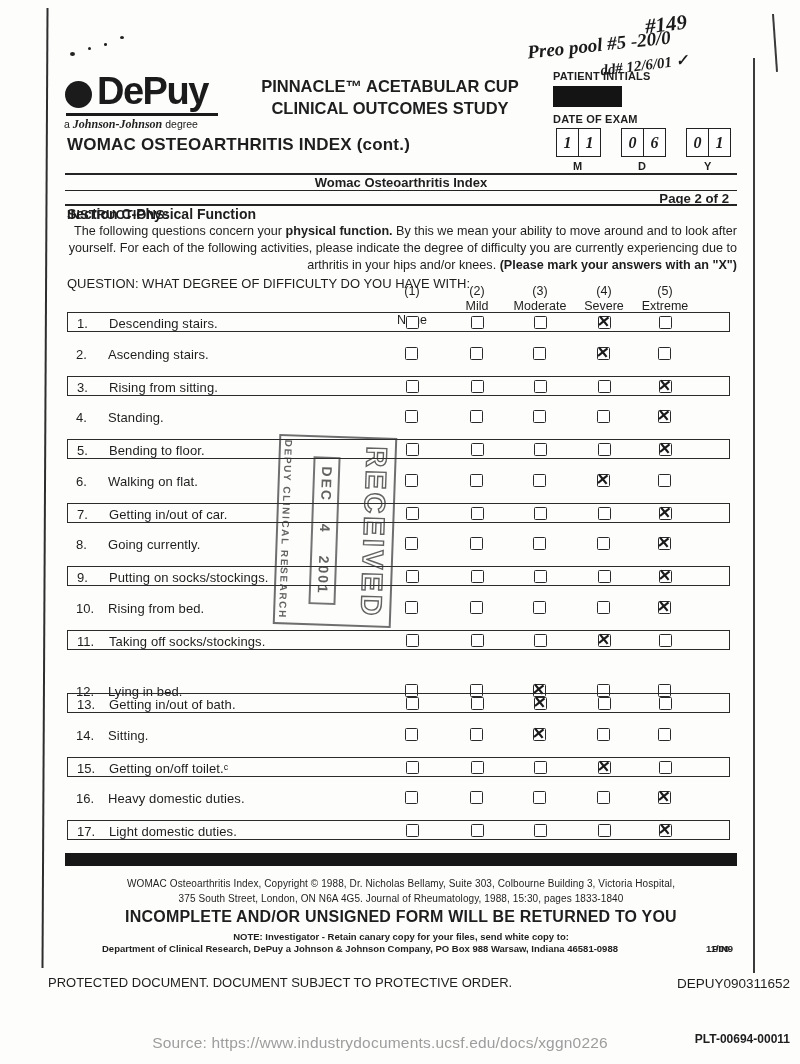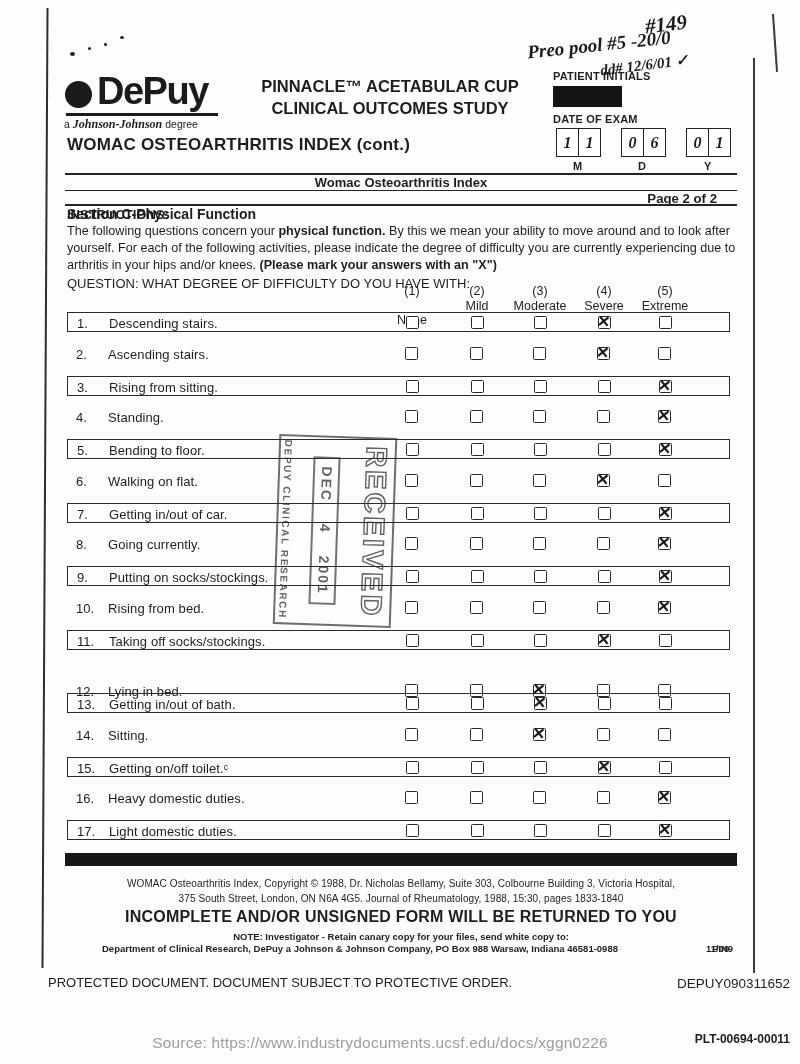--- a/index.html
+++ b/index.html
@@ -104,25 +104,25 @@
 <div class="mdy" style="left:573px;top:160px;">M</div>
 <div class="mdy" style="left:638px;top:160px;">D</div>
 <div class="mdy" style="left:704px;top:160px;">Y</div>
 
 <div class="abs b" style="left:67px;top:135px;font-size:17px;letter-spacing:0.2px;">WOMAC OSTEOARTHRITIS INDEX (cont.)</div>
 
 <div class="rule" style="top:173px;height:1.6px;"></div>
 <div class="abs b ctr" style="top:175px;font-size:13px;">Womac Osteoarthritis Index</div>
 <div class="rule" style="top:190px;height:1.2px;"></div>
 <div class="abs b" style="left:67px;top:206px;font-size:14px;">Section C-Physical Function</div>
-<div class="abs b" style="left:519px;top:191px;width:198px;text-align:right;font-size:13.2px;">Page 2 of 2</div>
+<div class="abs b" style="left:531px;top:191px;width:198px;text-align:right;font-size:13.2px;">Page 2 of 2</div>
 <div class="rule" style="top:204px;height:1.6px;"></div>
 
 <div class="abs b" style="left:67px;top:207px;font-size:13px;">INSTRUCTIONS:</div>
-<div class="abs" style="left:67px;top:223px;width:670px;font-size:12.6px;line-height:17px;">
+<div class="abs" style="left:67px;top:223px;width:670px;font-size:12.6px;line-height:17px;text-align:right;">
   <span>The following questions concern your </span><span class="b">physical function.</span><span> By this we mean your ability to move around and to look after yourself. For each of the following activities, please indicate the degree of difficulty you are currently experiencing due to arthritis in your hips and/or knees. </span><span class="b">(Please mark your answers with an "X")</span>
 </div>
 
 <div class="abs" style="left:67px;top:276px;font-size:13px;">QUESTION:  WHAT DEGREE OF DIFFICULTY DO YOU HAVE WITH:</div>
 <div class="colhead" style="left:380px;top:285px;">
   <div>(1)</div>
   <div style="margin-top:16px;">None</div>
 </div>
 <div class="colhead" style="left:445px;top:285px;">
   <div>(2)</div>

